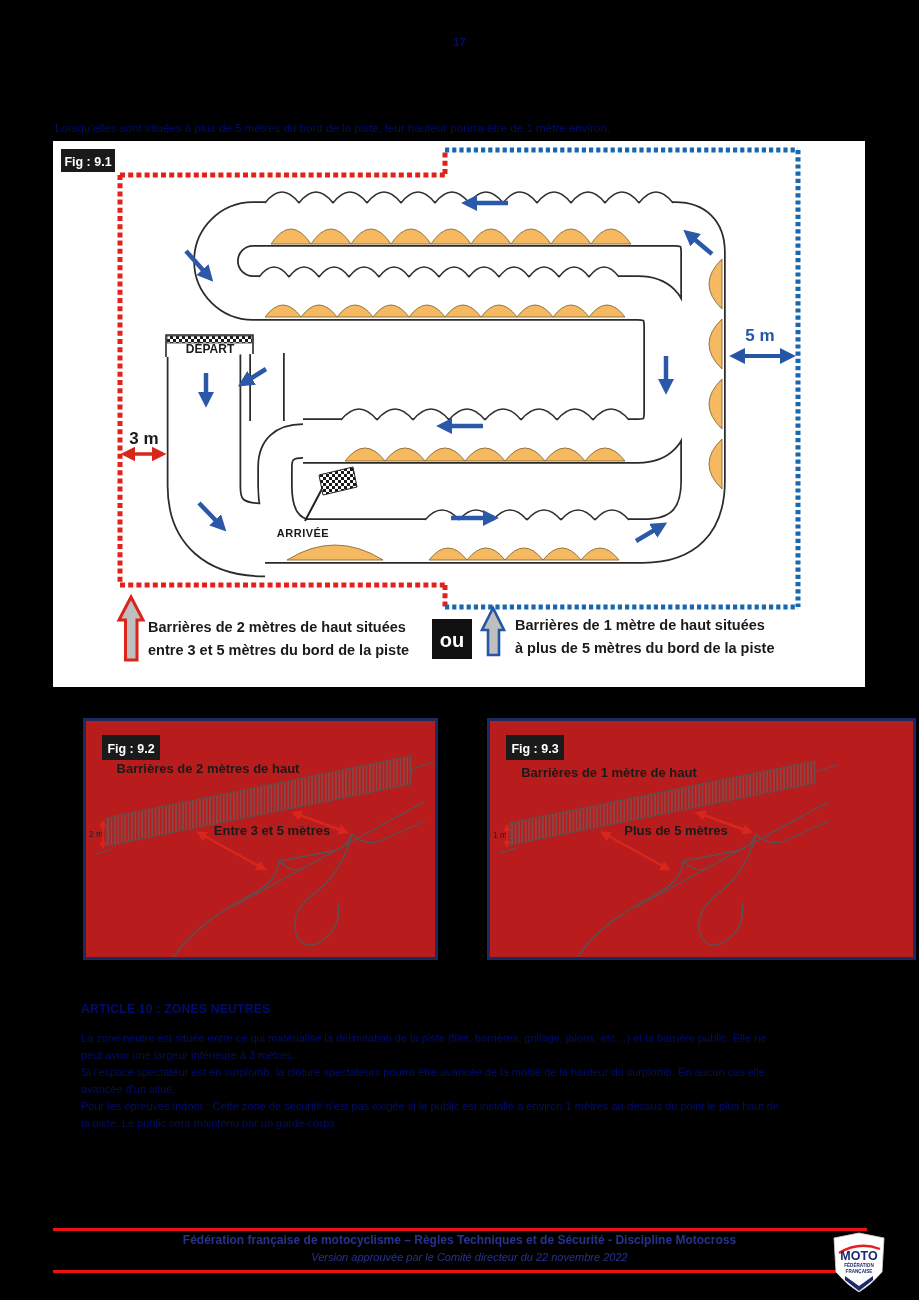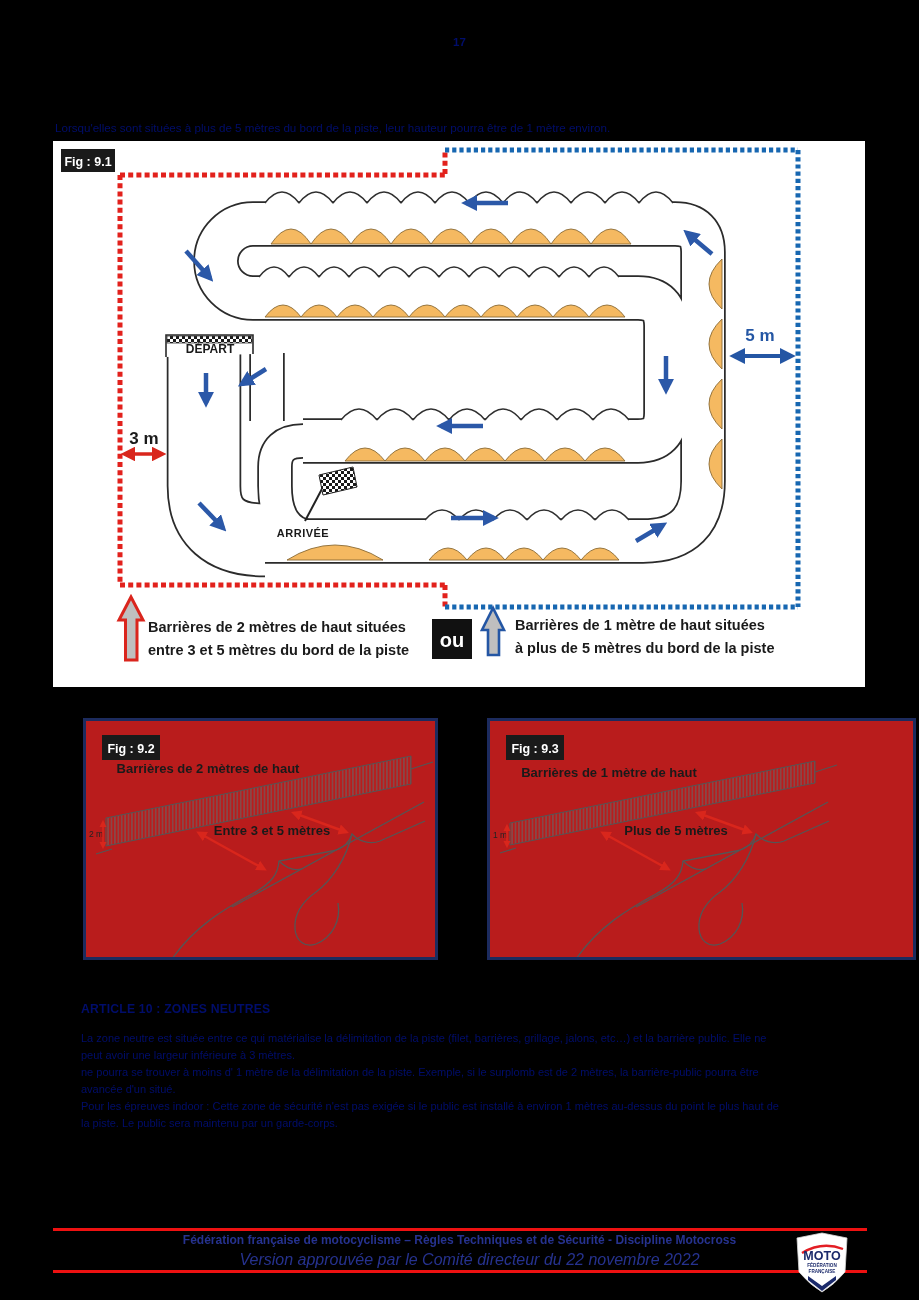--- a/index.html
+++ b/index.html
@@ -16,22 +16,22 @@
   .fig-small{position:absolute;top:718px;width:355px;height:242px;background:#b91c1c;border:3px solid var(--fig-border);}
   .fig92{left:83px;}
   .fig93{left:487px;width:429px;}
   .article{position:absolute;left:55px;top:1002px;width:812px;color:var(--body-text);margin-left:26px;}
   .article h2{font-size:12.2px;font-weight:bold;letter-spacing:.2px;}
   .article .lines{margin-top:14px;}
   .article .lines div{font-size:11px;line-height:16.9px;}
   .rule{position:absolute;left:53px;width:814px;height:3px;background:var(--rule-red);}
   .rule1{top:1228px;} .rule2{top:1270px;}
   .footer-line1{position:absolute;top:1233px;left:0;width:100%;text-align:center;color:var(--footer-text);font-size:12px;font-weight:bold;}
-  .footer-line2{position:absolute;top:1251px;left:0;width:100%;text-align:center;color:var(--footer-text);font-size:16px;font-style:italic;padding-left:20px;}
-  .logo{position:absolute;left:794px;top:1232px;z-index:3;text-align:center;}
+  .footer-line2{position:absolute;top:1251px;left:0;width:100%;text-align:center;color:var(--footer-text);font-size:11px;font-style:italic;padding-left:20px;}
+  .logo{position:absolute;left:831px;top:1232px;z-index:3;text-align:center;}
   svg text{font-family:"Liberation Sans","DejaVu Sans",sans-serif;}
   .figlabel{fill:#ffffff;font-size:12.5px;font-weight:bold;}
   .tb{fill:#1a1a1a;font-weight:bold;}
   .scallop{fill:#ffffff;stroke:#2f2f2f;stroke-width:1.4;}
   .orange{fill:var(--track-orange);stroke:#8a6a33;stroke-width:0.9;}
   .trk-black{fill:none;stroke:#2b2b2b;}
   .trk-white{fill:none;stroke:#ffffff;}
   .dirarrow{stroke:var(--arrow-blue);stroke-width:4.5;}
   .sketch{fill:none;stroke:#555;stroke-width:1.3;}
 </style>
@@ -200,21 +200,21 @@
     <path d="M 193,140 C 200,147 208,150 216,148"></path>
   </g>
 </svg>
 </div>
 
 <div class="article">
   <h2>ARTICLE 10 : ZONES NEUTRES</h2>
   <div class="lines">
     <div>La zone neutre est située entre ce qui matérialise la délimitation de la piste (filet, barrières, grillage, jalons, etc…) et la barrière public. Elle ne</div>
     <div>peut avoir une largeur inférieure à 3 mètres.</div>
-    <div>ne pourra se trouver à moins d' 1 mètre de la délimitation de la piste. Exemple, si le surplomb est de 2 mètres, la barrière-public pourra être</div>
+    <div>Si l'espace spectateur est en surplomb, la clôture spectateurs pourra être avancée de la moitié de la hauteur du surplomb. En aucun cas elle</div>
     <div>avancée d'un situé.</div>
     <div>Pour les épreuves indoor : Cette zone de sécurité n'est pas exigée si le public est installé à environ 1 mètres au-dessus du point le plus haut de</div>
     <div>la piste. Le public sera maintenu par un garde-corps.</div>
   </div>
 </div>
 
 <div class="rule rule1"></div>
 <div class="footer-line1">Fédération française de motocyclisme – Règles Techniques et de Sécurité - Discipline Motocross</div>
 <div class="footer-line2">Version approuvée par le Comité directeur du 22 novembre 2022</div>
 <div class="rule rule2"></div>

